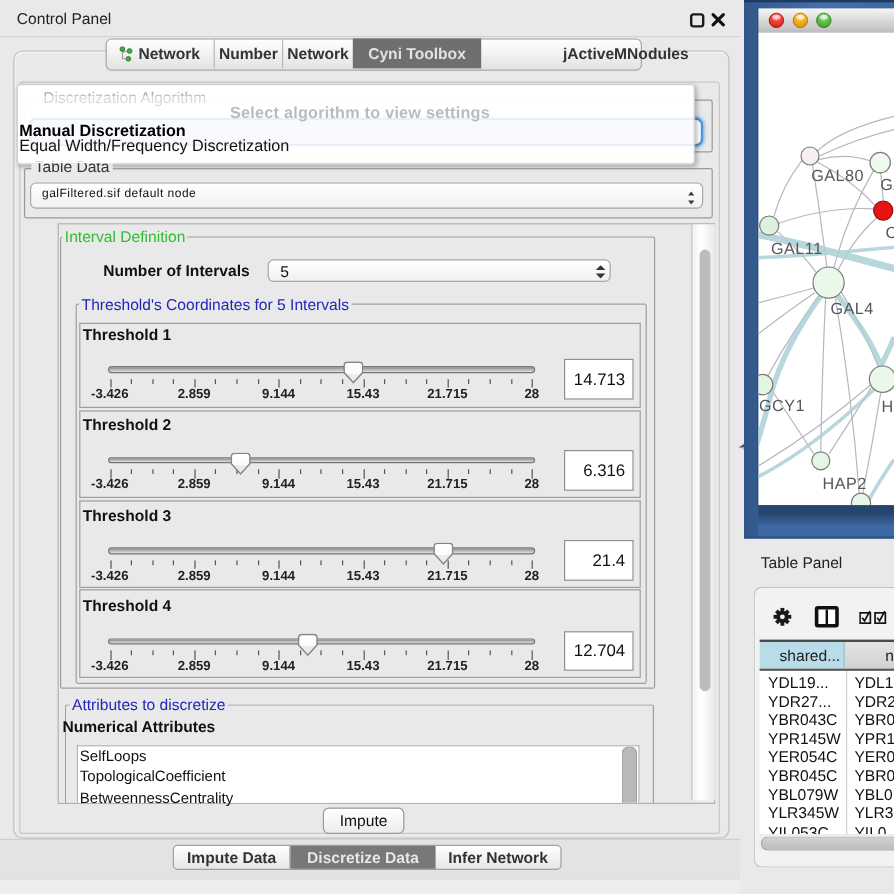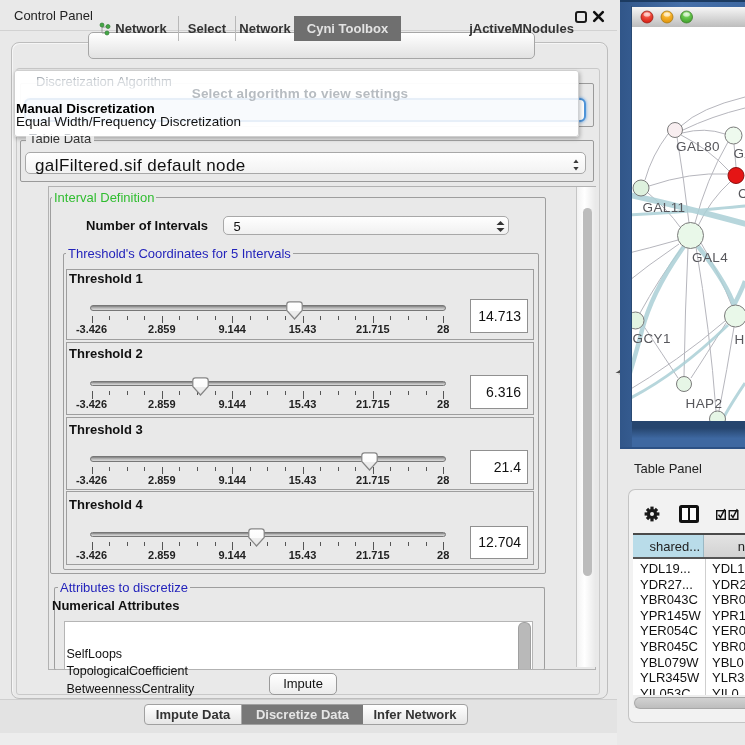--- a/index.html
+++ b/index.html
@@ -17,30 +17,30 @@
   <div class="abs" style="left:575px;top:11px;width:8px;height:8px;border:2px solid #1a1a1a;border-radius:3px;"></div>
   <svg class="abs" style="left:592px;top:10px;" width="13" height="13" viewBox="0 0 13 13">
       <path d="M2.2 2.2 L10.8 10.8 M10.8 2.2 L2.2 10.8" stroke="#111" stroke-width="2.6" stroke-linecap="round"></path>
     </svg>
 
   <div class="abs" style="left:11px;top:42px;width:595px;height:655px;border:1px solid #bdbdbd;border-radius:8px;background:#e9e9e9;box-shadow:inset 1px 1px 0 #f6f6f6;"></div>
 
   <div class="abs" style="left:15.5px;top:68px;width:582px;height:625px;border:1px solid #c9c9c9;border-radius:3px;background:#e9e9e9;"></div>
 
   <div class="abs" style="left:88px;top:32px;width:445px;height:25px;background:linear-gradient(#ffffff,#e2e2e2);border:1px solid #a6a6a6;border-radius:5px;"></div>
-  <div class="abs" style="left:88px;top:16px;width:506px;height:25px;display:flex;font-size:13px;font-weight:bold;color:#333;">
+  <div class="abs" style="left:88px;top:32px;width:506px;height:25px;display:flex;font-size:13px;font-weight:bold;color:#333;">
     <div style="width:90px;display:flex;align-items:center;justify-content:center;border-right:1px solid #b8b8b8;">
       <svg width="12" height="14" viewBox="0 0 12 14" style="margin-right:4px;">
           <path d="M3 3 L3 11 M3 5.5 L8.5 4.5 M3 11 L7.5 11" stroke="#999" stroke-width="0.9" fill="none"></path>
           <circle cx="3" cy="3" r="2" fill="#45a845" stroke="#2e7d32" stroke-width="0.7"></circle>
           <circle cx="9" cy="4.5" r="2" fill="#45a845" stroke="#2e7d32" stroke-width="0.7"></circle>
           <circle cx="8" cy="11" r="2" fill="#45a845" stroke="#2e7d32" stroke-width="0.7"></circle>
         </svg>
       Network</div>
-    <div style="width:56px;display:flex;align-items:center;justify-content:center;border-right:1px solid #b8b8b8;">Select</div>
+    <div style="width:56px;display:flex;align-items:center;justify-content:center;border-right:1px solid #b8b8b8;">Number</div>
     <div style="width:58px;display:flex;align-items:center;justify-content:center;">Network</div>
     <div style="width:107px;display:flex;align-items:center;justify-content:center;background:#6f6f6f;color:#e3e3e3;">Cyni Toolbox</div>
     <div style="flex:1;display:flex;align-items:center;justify-content:center;border-radius:0 5px 5px 0;padding-left:48px;">jActiveMNodules</div>
   </div>
 
   <div class="abs" style="left:20px;top:83px;width:572px;height:42px;border:1px solid #9a9a9a;border-radius:2px;"></div>
 
   <div class="abs" style="left:24px;top:98px;width:558px;height:20px;background:#fff;border:2px solid #4f94d8;border-radius:6px;box-shadow:0 0 2.5px 1px #9dc3ea;"></div>
 
   <div class="abs" style="left:14px;top:70px;width:563px;height:65px;background:rgba(255,255,255,0.97);border:1px solid #cfcfcf;border-radius:3px;box-shadow:1px 2px 4px rgba(0,0,0,0.28);"></div>
@@ -50,21 +50,21 @@
   <div class="abs" style="left:36px;top:73.5px;height:6px;overflow:hidden;font-size:13px;color:#a8aeb5;">Discretization Algorithm</div>
   <div class="abs" style="left:36px;top:73.5px;font-size:13px;color:#d6dade;clip-path:inset(6px 0 0 0);">Discretization Algorithm</div>
   <div class="abs" style="left:0;top:85.5px;width:600px;text-align:center;font-size:13.5px;font-weight:bold;color:#b7bcc1;letter-spacing:0.2px;">Select algorithm to view settings</div>
   <div class="abs" style="left:16px;top:100.5px;font-size:13.5px;font-weight:bold;color:#000;">Manual Discretization</div>
   <div class="abs" style="left:16px;top:114px;font-size:13.5px;color:#111;">Equal Width/Frequency Discretization</div>
 
   <div class="abs" style="left:20px;top:140px;width:572px;height:40px;border:1px solid #9a9a9a;border-radius:2px;"></div>
   <div class="abs" style="left:26px;top:130.5px;padding:0 3px;background:#e9e9e9;font-size:13px;color:#333;clip-path:inset(5.5px 0 0 0);">Table Data</div>
   <div class="abs" style="left:26px;top:130.5px;padding:0 3px;font-size:13px;color:#c6cacf;clip-path:inset(0 0 10.5px 0);">Table Data</div>
   <div class="abs" style="left:25px;top:152px;width:559px;height:20px;background:linear-gradient(#ffffff,#f2f2f2);border:1px solid #a8a8a8;border-radius:5px;"></div>
-  <div class="abs" style="left:35px;top:156px;font-size:17px;color:#111;letter-spacing:0.4px;">galFiltered.sif default node</div>
+  <div class="abs" style="left:35px;top:156px;font-size:10px;color:#111;letter-spacing:0.4px;">galFiltered.sif default node</div>
   <svg class="abs" style="left:573px;top:159px;" width="6" height="12" viewBox="0 0 6 12">
       <path d="M3 0.5 L5.6 3.9 L0.4 3.9 Z" fill="#3a3a3a"></path>
       <path d="M3 11.5 L5.6 8.1 L0.4 8.1 Z" fill="#3a3a3a"></path>
     </svg>
 
   <div class="abs" style="left:48px;top:186px;width:546px;height:482px;border:1px solid #b2b2b2;background:#e9e9e9;"></div>
 
   <div class="abs" style="left:575.5px;top:187px;width:19px;height:480px;background:linear-gradient(to right,#f2f2f2,#ffffff 40%,#e8e8e8);border-left:1px solid #c6c6c6;"></div>
   <div class="abs" style="left:582.5px;top:207.5px;width:9.5px;height:368px;background:#bcbcbc;border-radius:5px;"></div>
 
@@ -267,21 +267,21 @@
         </linearGradient>
       </defs>
       <path d="M3.5 0.8 L13.5 0.8 Q16.2 0.8 16.2 3.5 L16.2 9.5 L8.5 18 L0.8 9.5 L0.8 3.5 Q0.8 0.8 3.5 0.8 Z" fill="url(#th4)" stroke="#858585" stroke-width="1.2"></path>
     </svg>
   <div class="abs" style="left:469.5px;top:525.5px;width:58px;height:33.5px;background:#fff;border:1.5px solid #909090;font-size:14px;color:#111;display:flex;align-items:center;justify-content:flex-end;padding-right:5.5px;box-sizing:border-box;">12.704</div>
 
   <div class="abs" style="left:53.5px;top:586.5px;width:489px;height:82px;border:1px solid #9e9e9e;border-radius:2px;border-bottom:none;"></div>
   <div class="abs" style="left:58px;top:579.5px;padding:0 2px;background:#e9e9e9;font-size:13px;color:#2424bb;">Attributes to discretize</div>
   <div class="abs" style="left:52px;top:598px;font-size:13px;font-weight:bold;color:#111;">Numerical Attributes</div>
   <div class="abs" style="left:64px;top:620.5px;width:467px;height:47.5px;background:#fff;border:1px solid #b5b5b5;border-bottom:none;"></div>
-  <div class="abs" style="left:66.5px;top:621.5px;font-size:12.5px;color:#111;line-height:17.5px;margin-top:24px;">SelfLoops<br>TopologicalCoefficient<br>BetweennessCentrality</div>
+  <div class="abs" style="left:66.5px;top:621.5px;font-size:12.5px;color:#111;line-height:17.5px;">SelfLoops<br>TopologicalCoefficient<br>BetweennessCentrality</div>
   <div class="abs" style="left:517.5px;top:622px;width:11px;height:46px;background:#b9b9b9;border:1px solid #a0a0a0;border-bottom:none;border-radius:6px 6px 0 0;"></div>
 
   <div class="abs" style="left:269px;top:673px;width:66px;height:20px;background:linear-gradient(#ffffff,#ececec);border:1px solid #9a9a9a;border-radius:5px;text-align:center;font-size:13px;color:#111;line-height:19px;">Impute</div>
 
   <div class="abs" style="left:0;top:699px;width:617px;height:33px;background:#e3e3e3;border-top:1px solid #cfcfcf;border-bottom:1px solid #c8c8c8;"></div>
   <div class="abs" style="left:0;top:733px;width:617px;height:12px;background:#ededed;"></div>
   <div class="abs" style="left:144px;top:704px;width:322px;height:19px;background:linear-gradient(#ffffff,#e6e6e6);border:1px solid #a0a0a0;border-radius:4px;display:flex;font-size:13px;font-weight:bold;color:#333;">
     <div style="width:96px;display:flex;align-items:center;justify-content:center;border-right:1px solid #a8a8a8;">Impute Data</div>
     <div style="width:121px;display:flex;align-items:center;justify-content:center;background:#787878;color:#e6e6e6;">Discretize Data</div>
     <div style="flex:1;display:flex;align-items:center;justify-content:center;">Infer Network</div>

